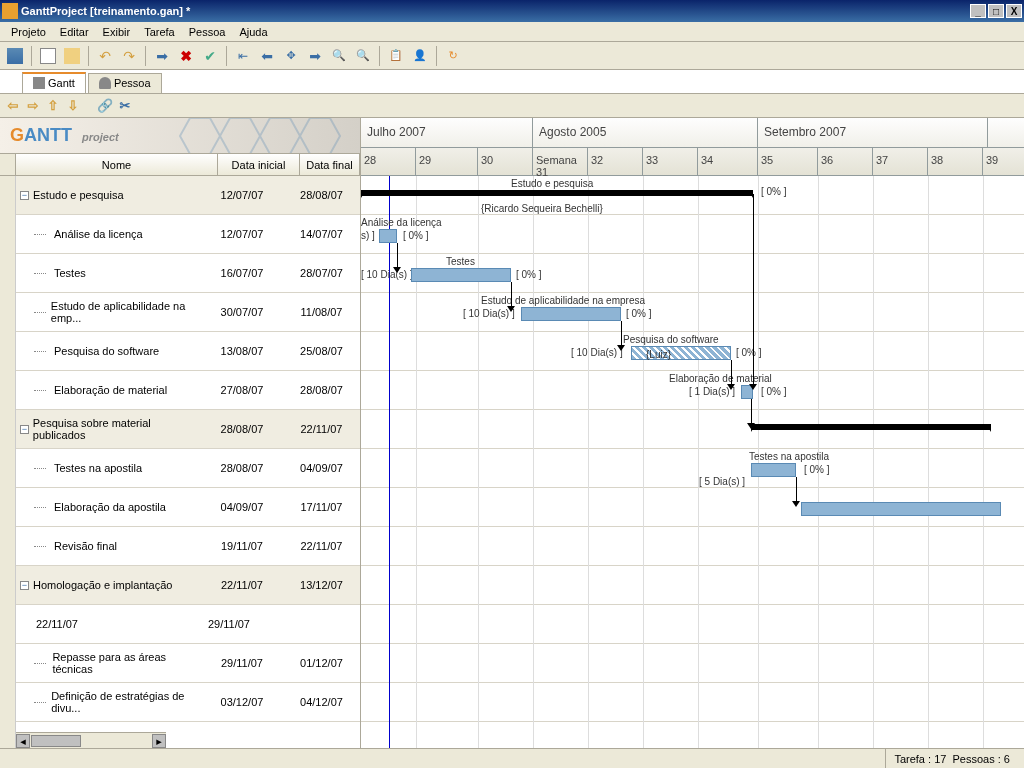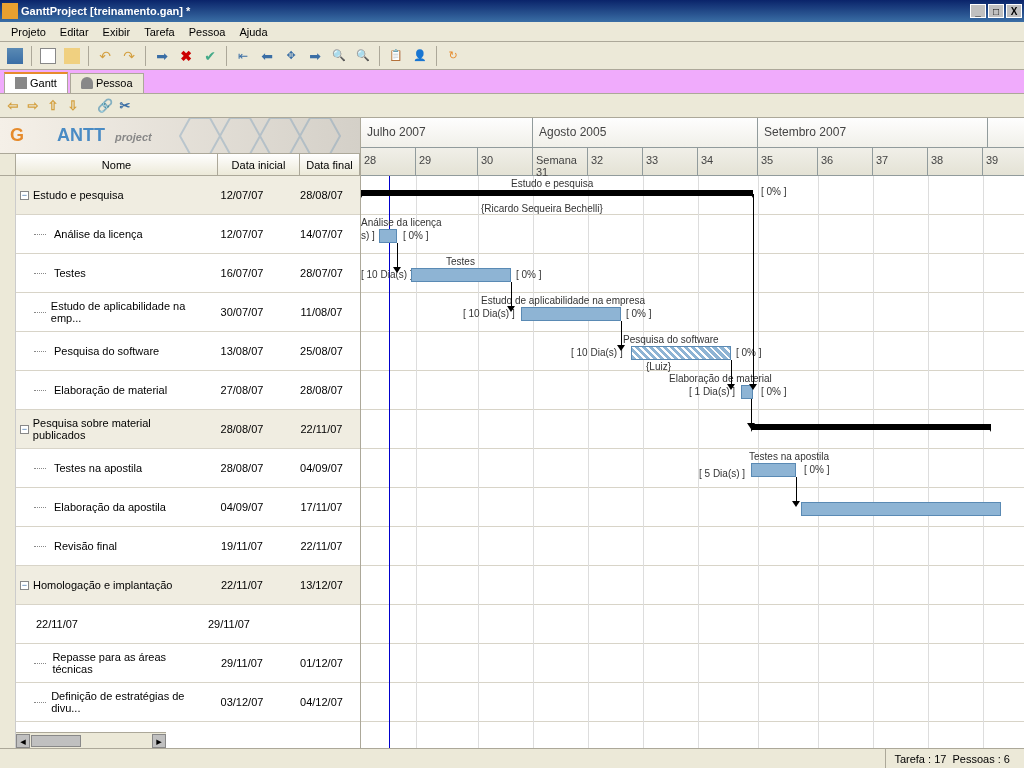--- a/index.html
+++ b/index.html
@@ -15,38 +15,38 @@
 
 .menubar { background: #ece9d8; height: 20px; display: flex; align-items: center; padding: 0 4px; border-bottom: 1px solid #aca899; }
 .menubar span { padding: 2px 7px; cursor: default; }
 
 
 .toolbar { background: #ece9d8; height: 28px; display: flex; align-items: center; padding: 0 4px; gap: 2px; border-bottom: 1px solid #aca899; }
 .tbtn { width: 22px; height: 22px; display: flex; align-items: center; justify-content: center; border: 1px solid transparent; }
 .tbsep { width: 1px; height: 20px; background: #aca899; margin: 0 3px; }
 
 
-.tabbar { background: #f0abfc; height: 24px; display: flex; align-items: flex-end; padding: 0 4px; border-bottom: 1px solid #aca899; }
+.tabbar { background: #ffffff; height: 24px; display: flex; align-items: flex-end; padding: 0 22px; border-bottom: 1px solid #aca899; }
 .tab { border: 1px solid #aca899; border-bottom: none; padding: 3px 10px 4px; margin-right: 2px; background: #ece9d8; display: flex; align-items: center; gap: 3px; }
 .tab.active { background: #fff; border-top: 2px solid #e68b2c; }
 .tabicon { width: 12px; height: 12px; }
 
 
 .navbar { background: #ece9d8; height: 24px; display: flex; align-items: center; padding: 0 4px; gap: 2px; border-bottom: 1px solid #aca899; }
 .arrow { width: 18px; height: 18px; display: flex; align-items: center; justify-content: center; font-size: 13px; font-weight: bold; }
 
 
 .mainsplit { display: flex; height: 632px; position: relative; }
 
 
 .leftpanel { width: 397px; background: #fff; border-right: 1px solid #aca899; display: flex; flex-direction: column; }
 .logobar { height: 36px; background: linear-gradient(to right, #f5f0e8, #d4d0c8); border-bottom: 1px solid #aca899; display: flex; align-items: center; padding-left: 10px; position: relative; overflow: hidden; }
 .logotext { font-size: 18px; font-weight: bold; }
 .logotext .g { color: #e68b2c; }
-.logotext .antt { color: #4a8bc4; padding-left: 33px; }
+.logotext .antt { color: #4a8bc4; }
 .logotext .proj { font-size: 11px; font-style: italic; color: #888; margin-left: 5px; }
 .hexbg { position: absolute; right: 0; top: 0; width: 200px; height: 36px; opacity: 0.3; }
 
 .treeheader { height: 22px; display: flex; background: #ece9d8; border-bottom: 1px solid #aca899; }
 .treeheader .col { border-right: 1px solid #aca899; display: flex; align-items: center; justify-content: center; background: linear-gradient(to bottom, #fff, #ece9d8); }
 .col-name { width: 202px; }
 .col-ini { width: 82px; }
 .col-fim { width: 60px; flex: 1; }
 
 .treebody { flex: 1; overflow: hidden; background: #fff; position: relative; }
@@ -417,28 +417,28 @@
         <div class="taskbar" style="left: 50px; top: 92px; width: 100px;"></div>
         <div class="pct" style="left: 155px; top: 93px;">[ 0% ]</div>
         <div class="tasklabel" style="left: 120px; top: 119px;">Estudo de aplicabilidade na empresa</div>
         <div class="durlabel" style="left: 102px; top: 132px;">[ 10 Dia(s) ]</div>
         <div class="taskbar" style="left: 160px; top: 131px; width: 100px;"></div>
         <div class="pct" style="left: 265px; top: 132px;">[ 0% ]</div>
         <div class="tasklabel" style="left: 262px; top: 158px;">Pesquisa do software</div>
         <div class="durlabel" style="left: 210px; top: 171px;">[ 10 Dia(s) ]</div>
         <div class="taskbar hatched" style="left: 270px; top: 170px; width: 100px;"></div>
         <div class="pct" style="left: 375px; top: 171px;">[ 0% ]</div>
-        <div class="assignee" style="left: 285px; top: 185px;">{Luiz}</div>
+        <div class="assignee" style="left: 285px; top: 173px;">{Luiz}</div>
         <div class="tasklabel" style="left: 308px; top: 197px;">Elaboração de material</div>
         <div class="durlabel" style="left: 328px; top: 210px;">[ 1 Dia(s) ]</div>
         <div class="taskbar" style="left: 380px; top: 209px; width: 12px;"></div>
         <div class="pct" style="left: 400px; top: 210px;">[ 0% ]</div>
         <div class="summary-bar" style="left: 390px; top: 248px; width: 240px;"></div>
         <div class="tasklabel" style="left: 388px; top: 275px;">Testes na apostila</div>
-        <div class="durlabel" style="left: 338px; top: 292px;">[ 5 Dia(s) ]</div>
+        <div class="durlabel" style="left: 338px; top: 300px;">[ 5 Dia(s) ]</div>
         <div class="taskbar" style="left: 390px; top: 287px; width: 45px;"></div>
         <div class="pct" style="left: 443px; top: 288px;">[ 0% ]</div>
         <div class="taskbar" style="left: 440px; top: 326px; width: 200px;"></div>
         <div class="arrowline" style="left: 392px; top: 18px; width: 1px; height: 190px;"></div>
         <div class="arrowhead down" style="left: 388px; top: 208px;"></div>
         <div class="arrowline" style="left: 36px; top: 67px; width: 1px; height: 24px;"></div>
         <div class="arrowhead down" style="left: 32px; top: 91px;"></div>
         <div class="arrowline" style="left: 150px; top: 106px; width: 1px; height: 24px;"></div>
         <div class="arrowhead down" style="left: 146px; top: 130px;"></div>
         <div class="arrowline" style="left: 260px; top: 145px; width: 1px; height: 24px;"></div>

